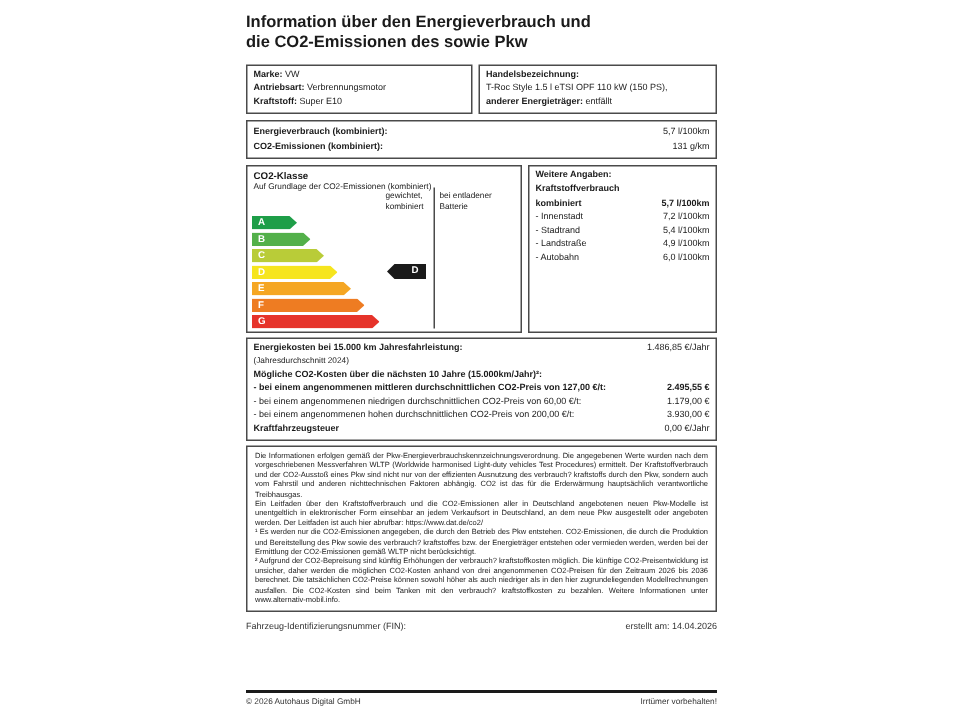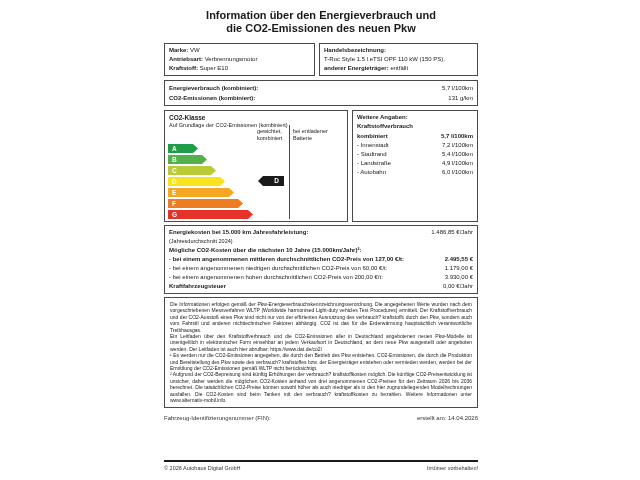--- a/index.html
+++ b/index.html
@@ -6,21 +6,21 @@
   html,body { width:640px; height:480px; }
   body {
     background:#ffffff;
     position:relative;
     font-family:"Liberation Sans", sans-serif;
     color:#1a1a1a;
     overflow:hidden;
   }
   .page { position:absolute; left:164px; top:0; width:314px; height:480px; }
 
-  .doc-title { margin-top:9px; text-align:center; font-weight:bold; font-size:11px; line-height:13px; }
+  .doc-title { margin-top:9px; text-align:left; font-weight:bold; font-size:11px; line-height:13px; }
 
   .box { border:1px solid #4a4a4a; background:#fff; }
   .row-2col { display:flex; gap:4px; margin-top:8px; }
   .cell { padding:2px 4px; font-size:6px; line-height:9px; }
   .vehicle-left { width:151px; }
   .vehicle-right { flex:1; }
   .lb { font-weight:bold; }
 
   .consumption-box { margin-top:4px; padding:2px 4px; font-size:6px; line-height:10px; }
   .flexrow { display:flex; justify-content:space-between; }
@@ -63,21 +63,21 @@
     display:flex; justify-content:space-between; font-size:5.5px; color:#333;
   }
 </style>
 </head>
 <body>
 
 <div class="page">
 
   <div class="doc-title">
     <div>Information über den Energieverbrauch und</div>
-    <div>die CO2-Emissionen des neuen Pkw</div>
+    <div>die CO2-Emissionen des sowie Pkw</div>
   </div>
 
   <div class="row-2col">
     <div class="box cell vehicle-left">
       <div><span class="lb">Marke:</span> <span>VW</span></div>
       <div><span class="lb">Antriebsart:</span> <span>Verbrennungsmotor</span></div>
       <div><span class="lb">Kraftstoff:</span> <span>Super E10</span></div>
     </div>
     <div class="box cell vehicle-right">
       <div class="lb">Handelsbezeichnung:</div>

